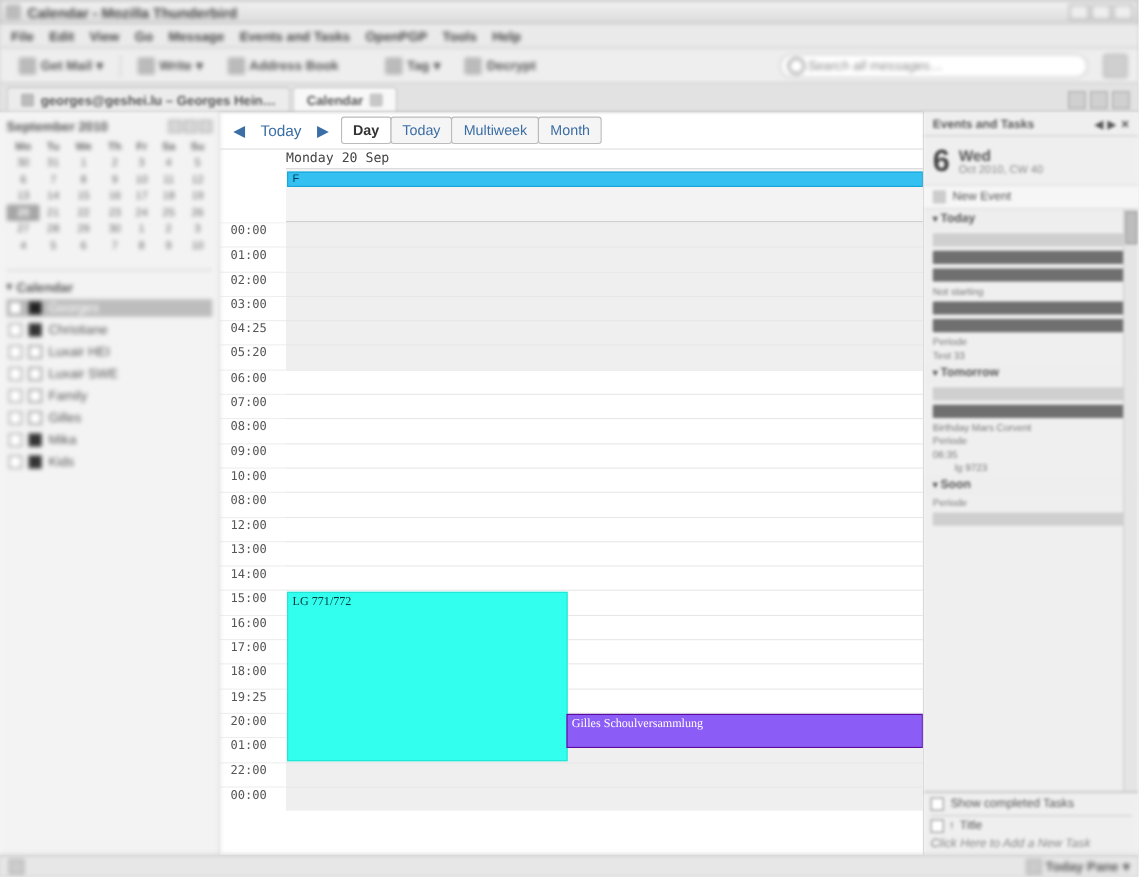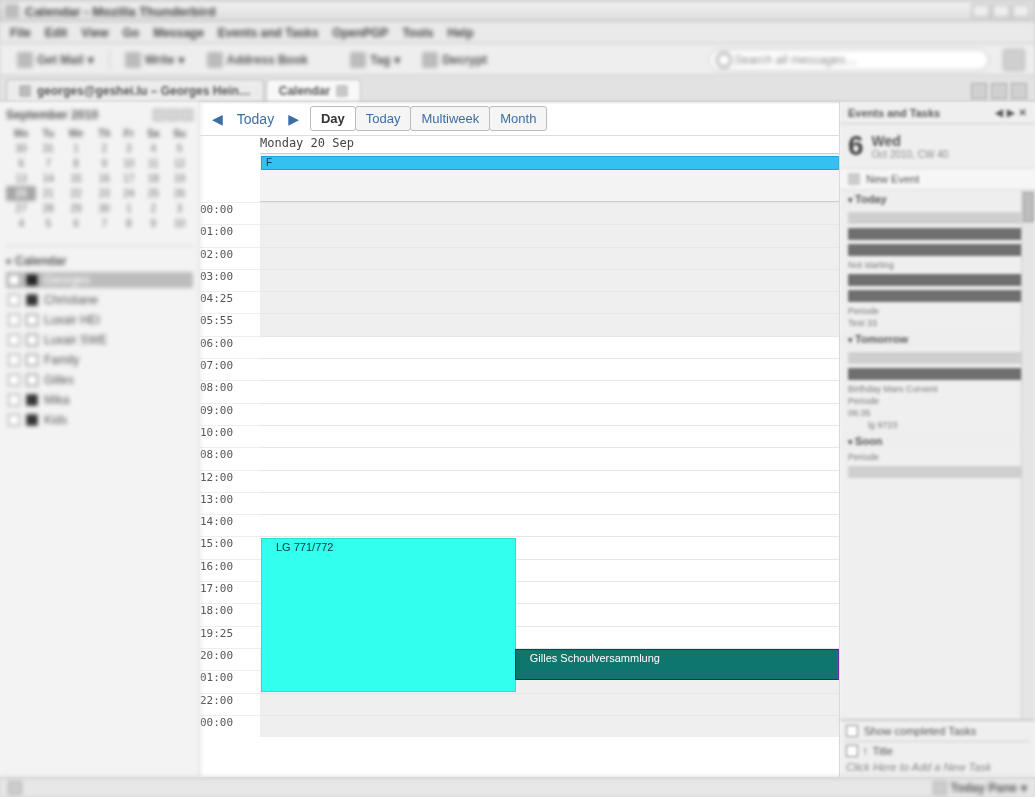--- a/index.html
+++ b/index.html
@@ -61,27 +61,27 @@
 .viewtabs{display:flex;gap:0;}
 .viewtabs .vt{padding:4px 10px;border:1px solid #bbb;background:#f5f5f5;color:#3b6ea5;font-size:13px;border-radius:3px;margin-left:-1px;}
 .viewtabs .vt.active{background:#fff;color:#333;font-weight:bold;}
 
 .dayheader{height:18px;text-align:left;font-family:monospace;font-size:12px;color:#444;border-bottom:1px solid #ccc;margin-left:60px;}
 .allday{height:48px;border-bottom:1px solid #ccc;margin-left:60px;position:relative;background:#f3f3f3;}
 .allday .adbar{position:absolute;top:2px;left:1px;right:0;height:14px;background:#34c0f0;border:1px solid #18a5d6;color:#003e57;font-size:10px;padding-left:4px;overflow:hidden;}
 
 .grid{flex:1;display:flex;overflow:hidden;}
 .hourcol{width:60px;background:#fff;}
-.hourcol .hc{height:22.3px;text-align:left;padding-right:8px;font-size:11px;color:#555;font-family:monospace;border-top:1px solid #eee;}
+.hourcol .hc{height:22.3px;text-align:center;padding-right:8px;font-size:11px;color:#555;font-family:monospace;border-top:1px solid #eee;}
 .daycol{flex:1;position:relative;background:#fff;}
 .daycol .row{height:22.3px;border-top:1px solid #e7e7e7;}
 .daycol .row.off{background:#efefef;}
-.event{position:absolute;left:1px;font-size:11px;padding:2px 14px;overflow:hidden;border-radius:0;}
+.event{position:absolute;left:1px;font-size:11px;padding:2px 4px;overflow:hidden;border-radius:0;font-family:Liberation Serif, serif;}
 .ev1{top:calc(22.3px*15 + 1px);height:calc(22.3px*7 - 2px);width:44%;background:#33ffee;color:#003a3a;border:1px solid #20e5d4;}
-.ev2{top:calc(22.3px*20 + 1px);height:calc(22.3px*1.5 - 2px);left:44%;right:0;background:#0f766e;color:#fff;border:1px solid #5d0aa0;width:auto;}
+.ev2{top:calc(22.3px*20 + 1px);height:calc(22.3px*1.5 - 2px);left:44%;right:0;background:#8b5cf6;color:#fff;border:1px solid #5d0aa0;width:auto;}
 
 
 .rightpane{width:195px;background:#efefef;font-size:11px;color:#555;display:flex;flex-direction:column;}
 .rp-head{height:22px;display:flex;align-items:center;padding:0 8px;font-weight:bold;border-bottom:1px solid #ccc;}
 .rp-head .arrows{margin-left:auto;display:flex;gap:4px;}
 .rp-head .arrows span{font-size:10px;}
 .datebox{display:flex;gap:8px;padding:6px 8px;align-items:center;border-bottom:1px solid #ddd;}
 .datebox .bignum{font-size:28px;font-weight:bold;color:#444;}
 .datebox .dow{font-weight:bold;font-size:14px;}
 .datebox .sub{font-size:10px;color:#888;}
@@ -306,21 +306,21 @@
     <div class="allday">
       <div class="adbar">F</div>
     </div>
     <div class="grid">
       <div class="hourcol" id="hourcol">
           <div class="hc">00:00</div>
           <div class="hc">01:00</div>
           <div class="hc">02:00</div>
           <div class="hc">03:00</div>
           <div class="hc">04:25</div>
-          <div class="hc">05:55</div>
+          <div class="hc">05:20</div>
           <div class="hc">06:00</div>
           <div class="hc">07:00</div>
           <div class="hc">08:00</div>
           <div class="hc">09:00</div>
           <div class="hc">10:00</div>
           <div class="hc">08:00</div>
           <div class="hc">12:00</div>
           <div class="hc">13:00</div>
           <div class="hc">14:00</div>
           <div class="hc">15:00</div>

